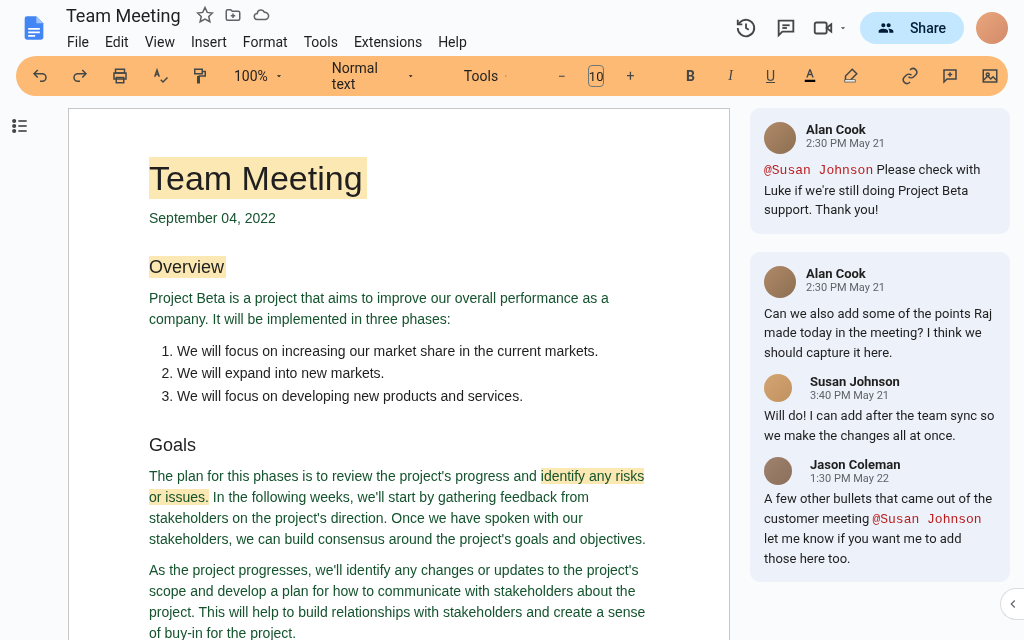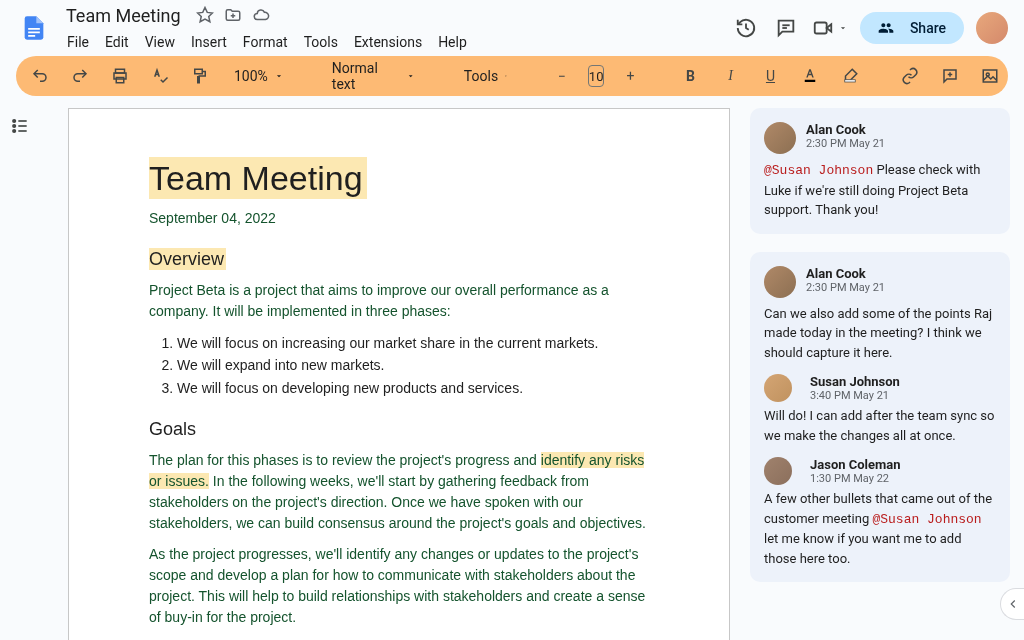--- a/index.html
+++ b/index.html
@@ -23,21 +23,21 @@
 .tb-sep { width: 1px; height: 20px; background: #c7c7c7; margin: 0 4px; }
 .tb-select { display: flex; align-items: center; gap: 6px; padding: 0 8px; font-size: 14px; cursor: pointer; }
 .font-size-box { border: 1px solid #747775; border-radius: 4px; width: 34px; height: 22px; display: flex; align-items: center; justify-content: center; font-size: 13px; }
 .tb-right { margin-left: auto; display: flex; align-items: center; gap: 6px; }
 .content-area { display: flex; margin-top: 12px; height: calc(640px - 108px); }
 .outline-btn { width: 40px; padding-top: 4px; display: flex; justify-content: center; }
 .outline-icon { width: 28px; height: 28px; display: flex; align-items: center; justify-content: center; color: #444746; cursor: pointer; }
 .page { background: white; width: 662px; border: 1px solid #c7c7c7; border-bottom: none; margin-left: 28px; padding: 50px 80px; overflow: hidden; }
 .page h1 { font-size: 34px; font-weight: 400; font-family: Arial; display: inline; background: #fce8b2; padding: 2px 4px 2px 0; }
 .date { color: #80868b; font-size: 14px; margin-top: 14px; font-family: Arial; }
-.page h2 { font-size: 18px; font-weight: 400; font-family: Arial; margin-top: 20px; }
+.page h2 { font-size: 18px; font-weight: 400; font-family: Arial; margin-top: 28px; }
 .hl { background: #fce8b2; padding: 1px 2px 1px 0; }
 .hl2 { background: #fce8b2; }
 .page p { font-size: 14px; font-family: Arial; line-height: 1.5; margin-top: 10px; color: #14532d; }
 .page ol { margin: 10px 0 0 28px; font-size: 14px; font-family: Arial; line-height: 1.6; }
 .comments-panel { flex: 1; padding: 0 14px 0 20px; overflow-y: auto; }
 .comment-card { background: #edf2fa; border-radius: 10px; padding: 14px; margin-bottom: 18px; font-size: 13px; }
 .comment-head { display: flex; gap: 10px; margin-bottom: 6px; }
 .c-avatar { width: 32px; height: 32px; border-radius: 50%; flex-shrink: 0; }
 .c-av1 { background: linear-gradient(135deg, #b08968, #8c6f52); }
 .c-av2 { background: linear-gradient(135deg, #d4a574, #c0925f); }

